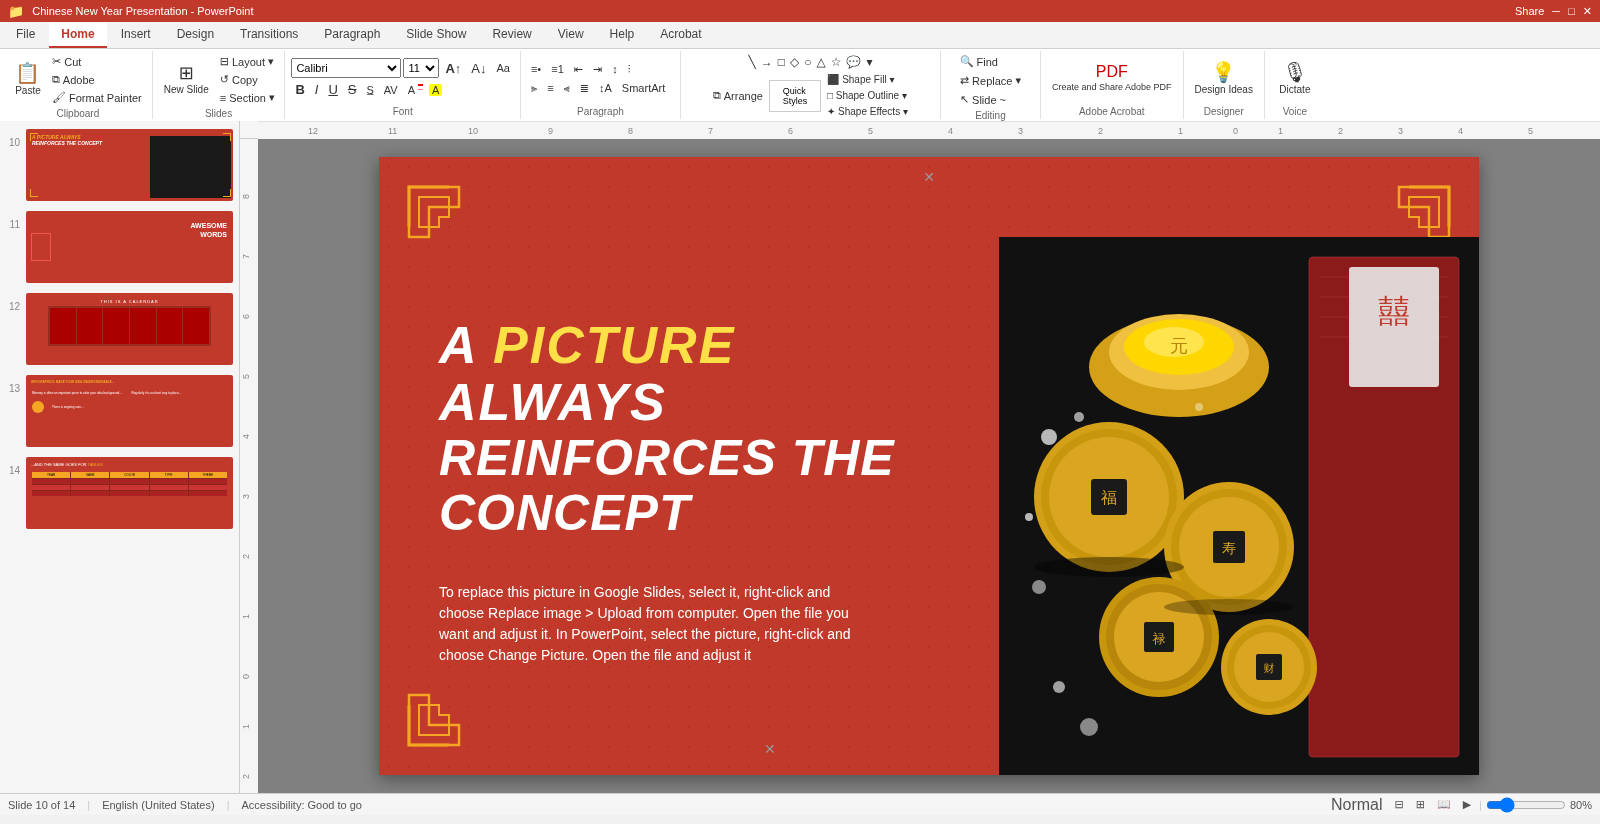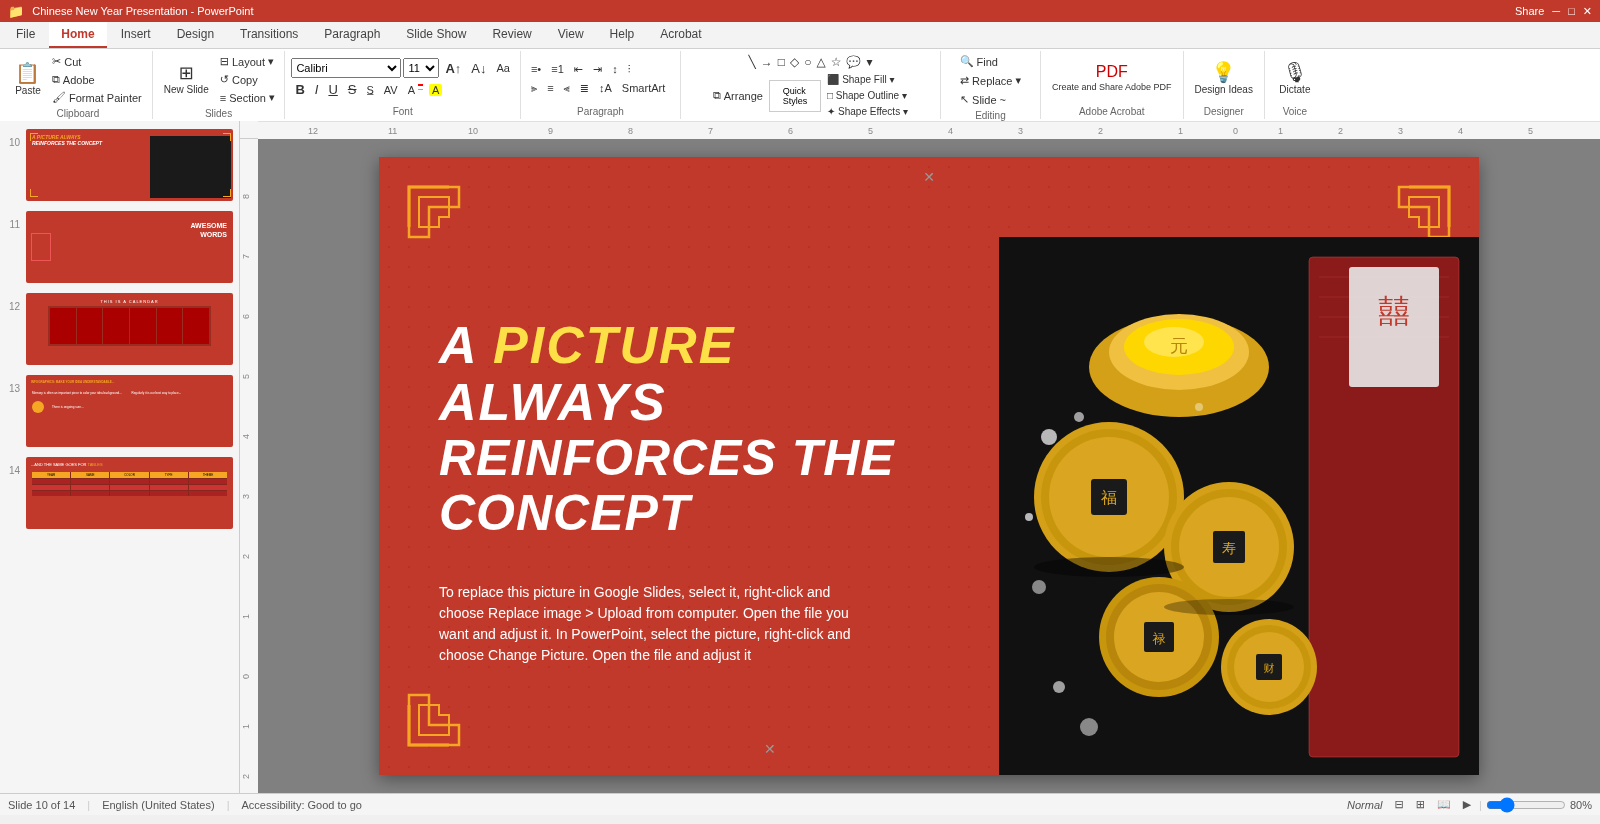--- a/index.html
+++ b/index.html
@@ -741,21 +741,21 @@
 </div>
 
 <div class="status-bar">
   <span>Slide 10 of 14</span>
   <span style="color:#ccc;">|</span>
   <span>English (United States)</span>
   <span style="color:#ccc;">|</span>
   <span>Accessibility: Good to go</span>
   <div style="flex:1;"></div>
   <div style="display:flex; gap:4px; align-items:center;">
-    <div style="cursor:pointer; padding:2px 4px; font-size:11px;font-style:italic;">Normal</div>
+    <div style="cursor:pointer; padding:2px 4px; font-size:16px;">Normal</div>
     <div style="cursor:pointer; padding:2px 4px; font-size:11px;">⊟</div>
     <div style="cursor:pointer; padding:2px 4px; font-size:11px;">⊞</div>
     <div style="cursor:pointer; padding:2px 4px; font-size:11px;">📖</div>
     <div style="cursor:pointer; padding:2px 4px; font-size:11px;">▶</div>
     <span style="color:#ccc;">|</span>
     <input type="range" min="50" max="200" value="80" style="width: 80px; height: 14px;">
     <span>80%</span>
   </div>
 </div>
 

